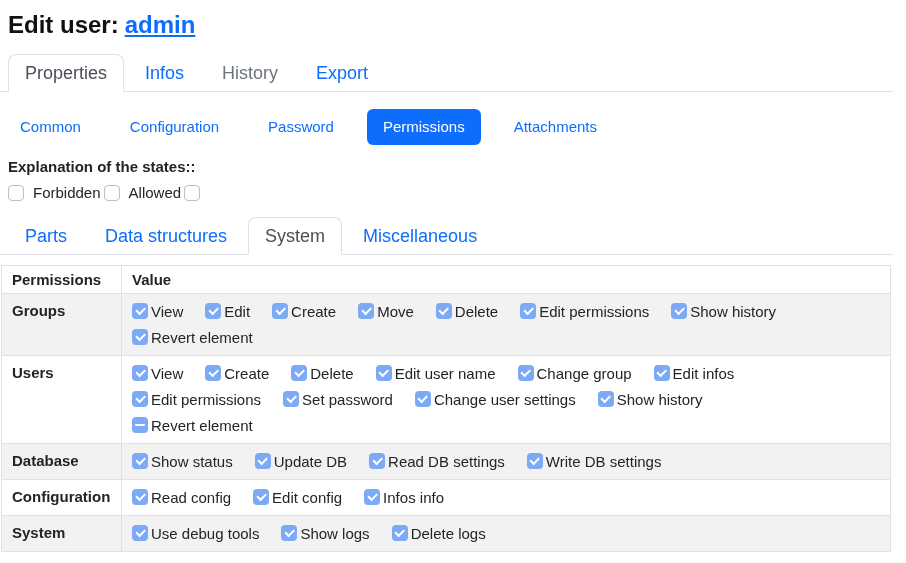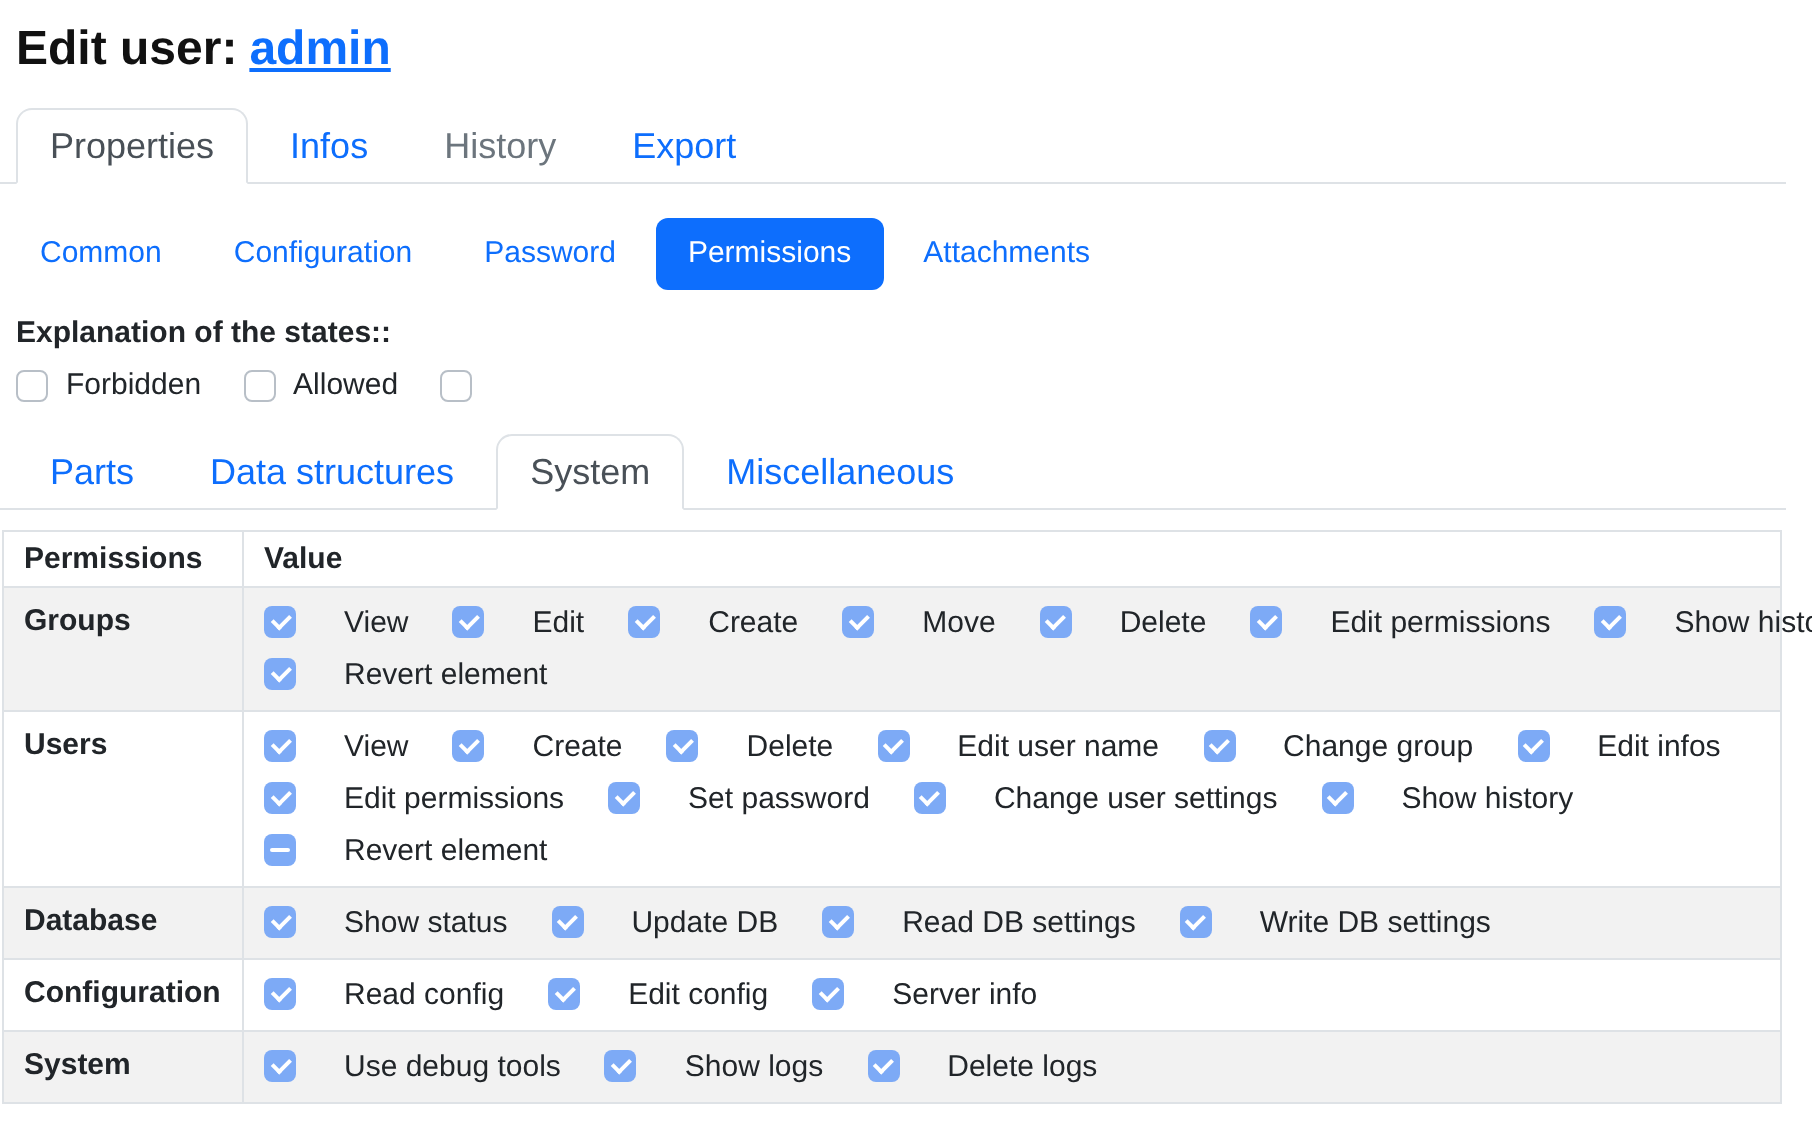--- a/index.html
+++ b/index.html
@@ -38,30 +38,30 @@
     color:var(--link);text-decoration:none;cursor:pointer;
     border:1px solid transparent;border-radius:8px 8px 0 0;margin-bottom:-1px;
   }
   .tab.active{
     color:var(--active-tab);background:#fff;
     border-color:var(--border);border-bottom-color:#fff;cursor:default;
   }
   .tab.disabled{color:var(--muted);cursor:default;}
 
   
-  .nav-pills{display:flex;gap:4px;padding-left:4px;margin-top:17px;}
+  .nav-pills{display:flex;gap:17px;padding-left:4px;margin-top:17px;}
   .pill{
     display:inline-block;padding:8px 16px;font-size:15px;line-height:20px;
     color:var(--link);text-decoration:none;border-radius:6px;cursor:pointer;
   }
   .pill.active{background:var(--accent);color:#fff;cursor:default;}
 
   
   .states-heading{margin:13px 0 0 8px;font-weight:700;font-size:15px;}
-  .states-row{display:flex;column-gap:21px;margin:9px 4px 0 8px;align-items:flex-end;}
+  .states-row{display:flex;column-gap:3px;margin:9px 4px 0 8px;align-items:flex-end;}
   .state-item{display:inline-flex;align-items:center;gap:9px;}
 
   
   .cb{display:inline-block;width:16px;height:16px;border-radius:4px;position:relative;flex:0 0 auto;}
   .cb.checked,.cb.indeterminate{background:var(--cbfill);}
   .cb.unchecked{background:#fff;border:1px solid #b8bfc7;}
   .cb.checked::after{
     content:"";position:absolute;left:3.5px;top:4px;width:7px;height:3.5px;
     border-left:2px solid #fff;border-bottom:2px solid #fff;transform:rotate(-45deg);
   }
@@ -79,21 +79,21 @@
   }
   .perm-table th,.perm-table td{border:1px solid var(--border);}
   .perm-table th{
     text-align:left;font-weight:700;padding:5px 10px;background:#fff;font-size:15px;
   }
   .perm-table th.col-perm{width:120px;}
   .perm-table tbody tr:nth-child(odd){background:var(--stripe);}
   td.cat{vertical-align:top;font-weight:700;padding:8px 18px 4px 10px;}
   td.val{padding:4px 10px 5px 10px;}
   .val-line{display:flex;align-items:center;min-height:26px;}
-  .cb-item{display:inline-flex;align-items:center;gap:24px;margin-right:22px;cursor:pointer;}
+  .cb-item{display:inline-flex;align-items:center;gap:3px;margin-right:22px;cursor:pointer;}
 </style>
 </head>
 <body>
 
 <div class="page">
 
   <h1><span>Edit user:</span><a href="#">admin</a></h1>
 
   <nav class="nav-tabs" id="main-tabs">
       <a class="tab active" href="#">Properties</a>
@@ -266,21 +266,21 @@
               <span class="cb-item">
                 <span class="cb checked"></span>
                 <span class="cb-text">Read config</span>
               </span>
               <span class="cb-item">
                 <span class="cb checked"></span>
                 <span class="cb-text">Edit config</span>
               </span>
               <span class="cb-item">
                 <span class="cb checked"></span>
-                <span class="cb-text">Server info</span>
+                <span class="cb-text">Infos info</span>
               </span>
             </div>
           </td>
         </tr>
         <tr>
           <td class="cat">System</td>
           <td class="val">
             <div class="val-line">
               <span class="cb-item">
                 <span class="cb checked"></span>

